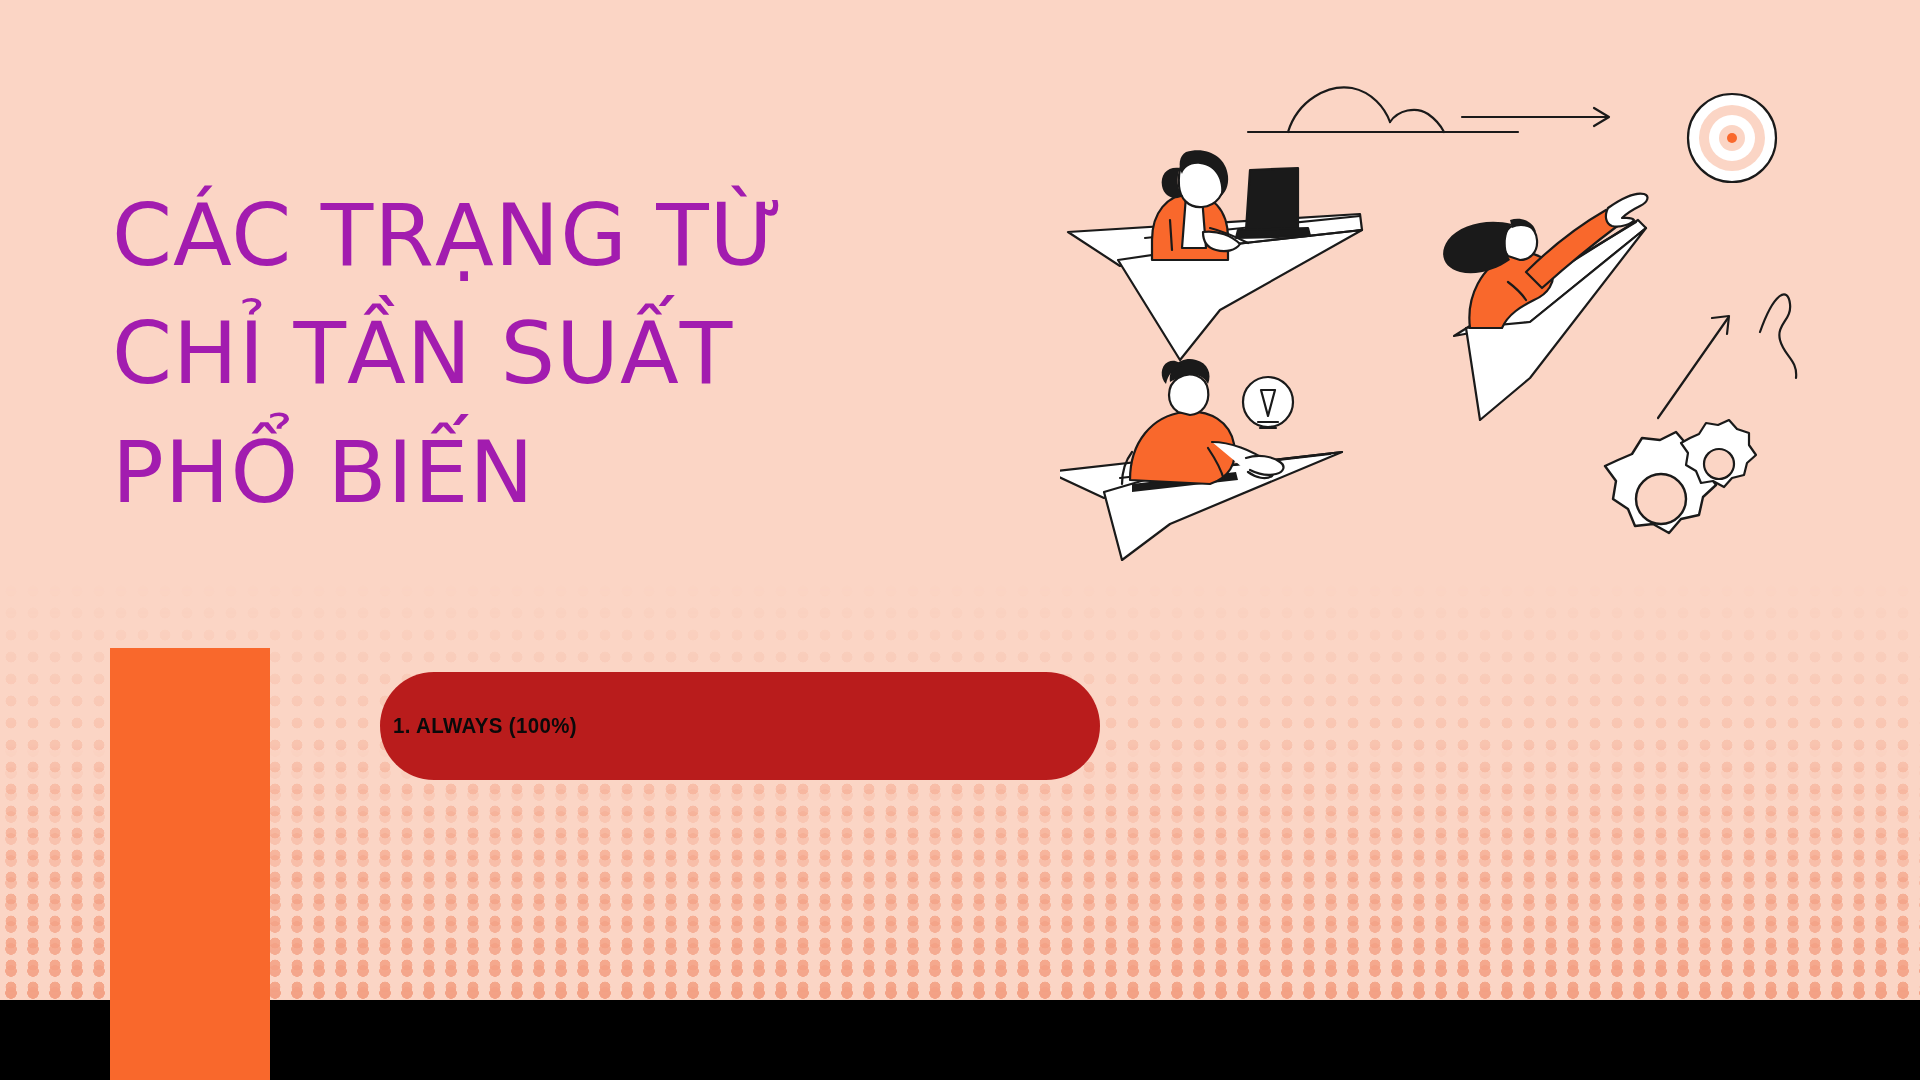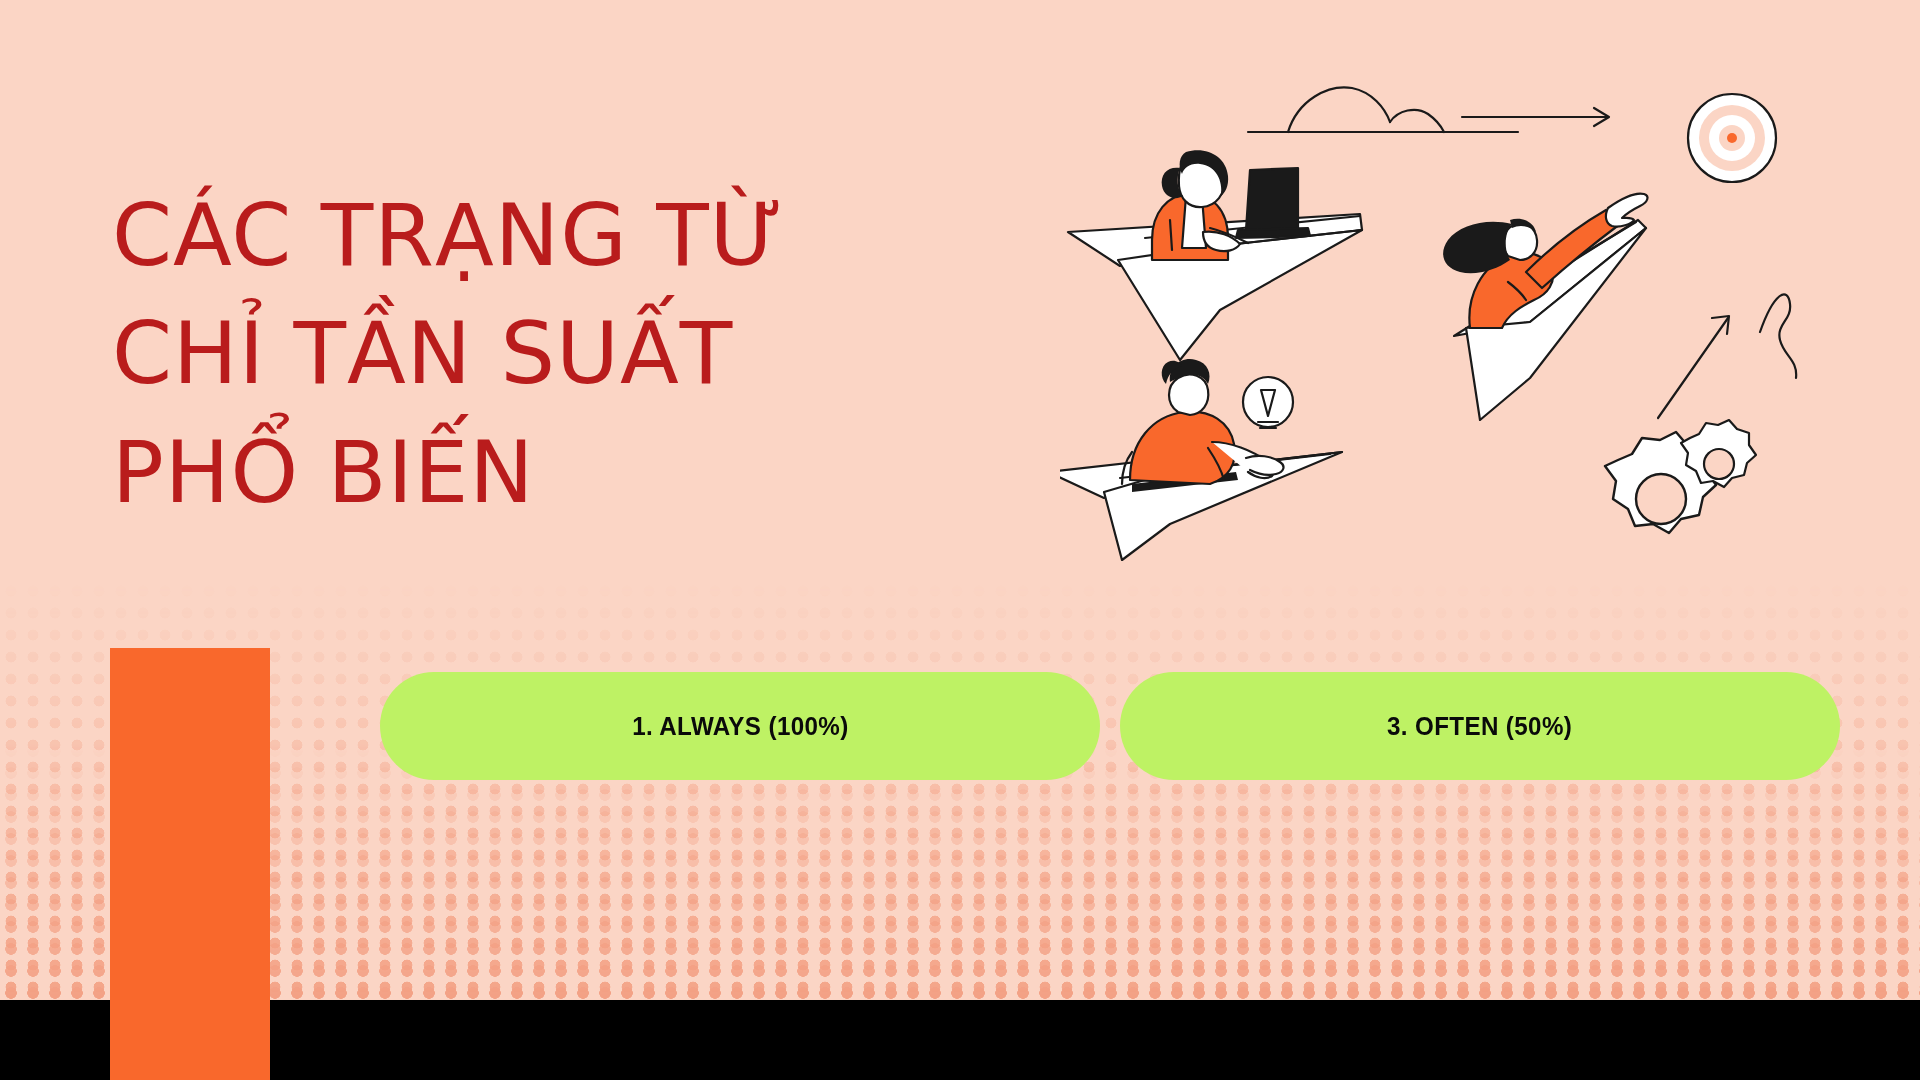--- a/index.html
+++ b/index.html
@@ -35,41 +35,41 @@
   }
   
   #orange-bar{
     position:absolute;left:110px;top:648px;width:160px;height:432px;
     background:#F9682C;
   }
 
   
   #title{
     position:absolute;left:112px;top:118px;width:820px;
-    color:#b91c1c;
+    color:#a21caf;
     font-family:"DejaVu Sans","Liberation Sans",sans-serif;
     font-size:86px;line-height:1.38;
     font-weight:400;letter-spacing:1px;
     white-space:pre-line;
   }
 
   
   #buttons{
     position:absolute;left:380px;top:672px;width:1460px;
     display:grid;
     grid-template-columns:720px 720px;
     grid-template-rows:108px 108px;
     column-gap:20px;row-gap:30px;
   }
   .pill{
-    background:#bef264;border-radius:60px;border:none;
-    display:flex;align-items:center;justify-content:center;
+    background:#b91c1c;border-radius:60px;border:none;
+    display:flex;align-items:center;justify-content:flex-start;
     color:#0A0A0A;
     font-family:"Liberation Sans",sans-serif;
-    font-weight:bold;font-size:26px;letter-spacing:.4px;
+    font-weight:bold;font-size:22px;letter-spacing:.4px;
     cursor:pointer;
     transform:scaleX(1);
   }
   .pill span{display:inline-block;transform:scaleX(.93);}
 
   
   #illustration{position:absolute;left:1060px;top:60px;width:800px;height:520px;}
 </style>
 </head>
 <body>
@@ -194,16 +194,13 @@
       <circle cx="659" cy="404" r="15" fill="#FBD5C5" stroke="#1A1A1A" stroke-width="2.2"></circle>
     </g>
   </g>
 </svg>
 </div>
 
 <div id="buttons">
   <button class="pill">
       <span>1. ALWAYS (100%)</span>
     </button>
-  <button class="pill">
-      <span>3. OFTEN (50%)</span>
-    </button>
 </div>
 
 </body></html>

